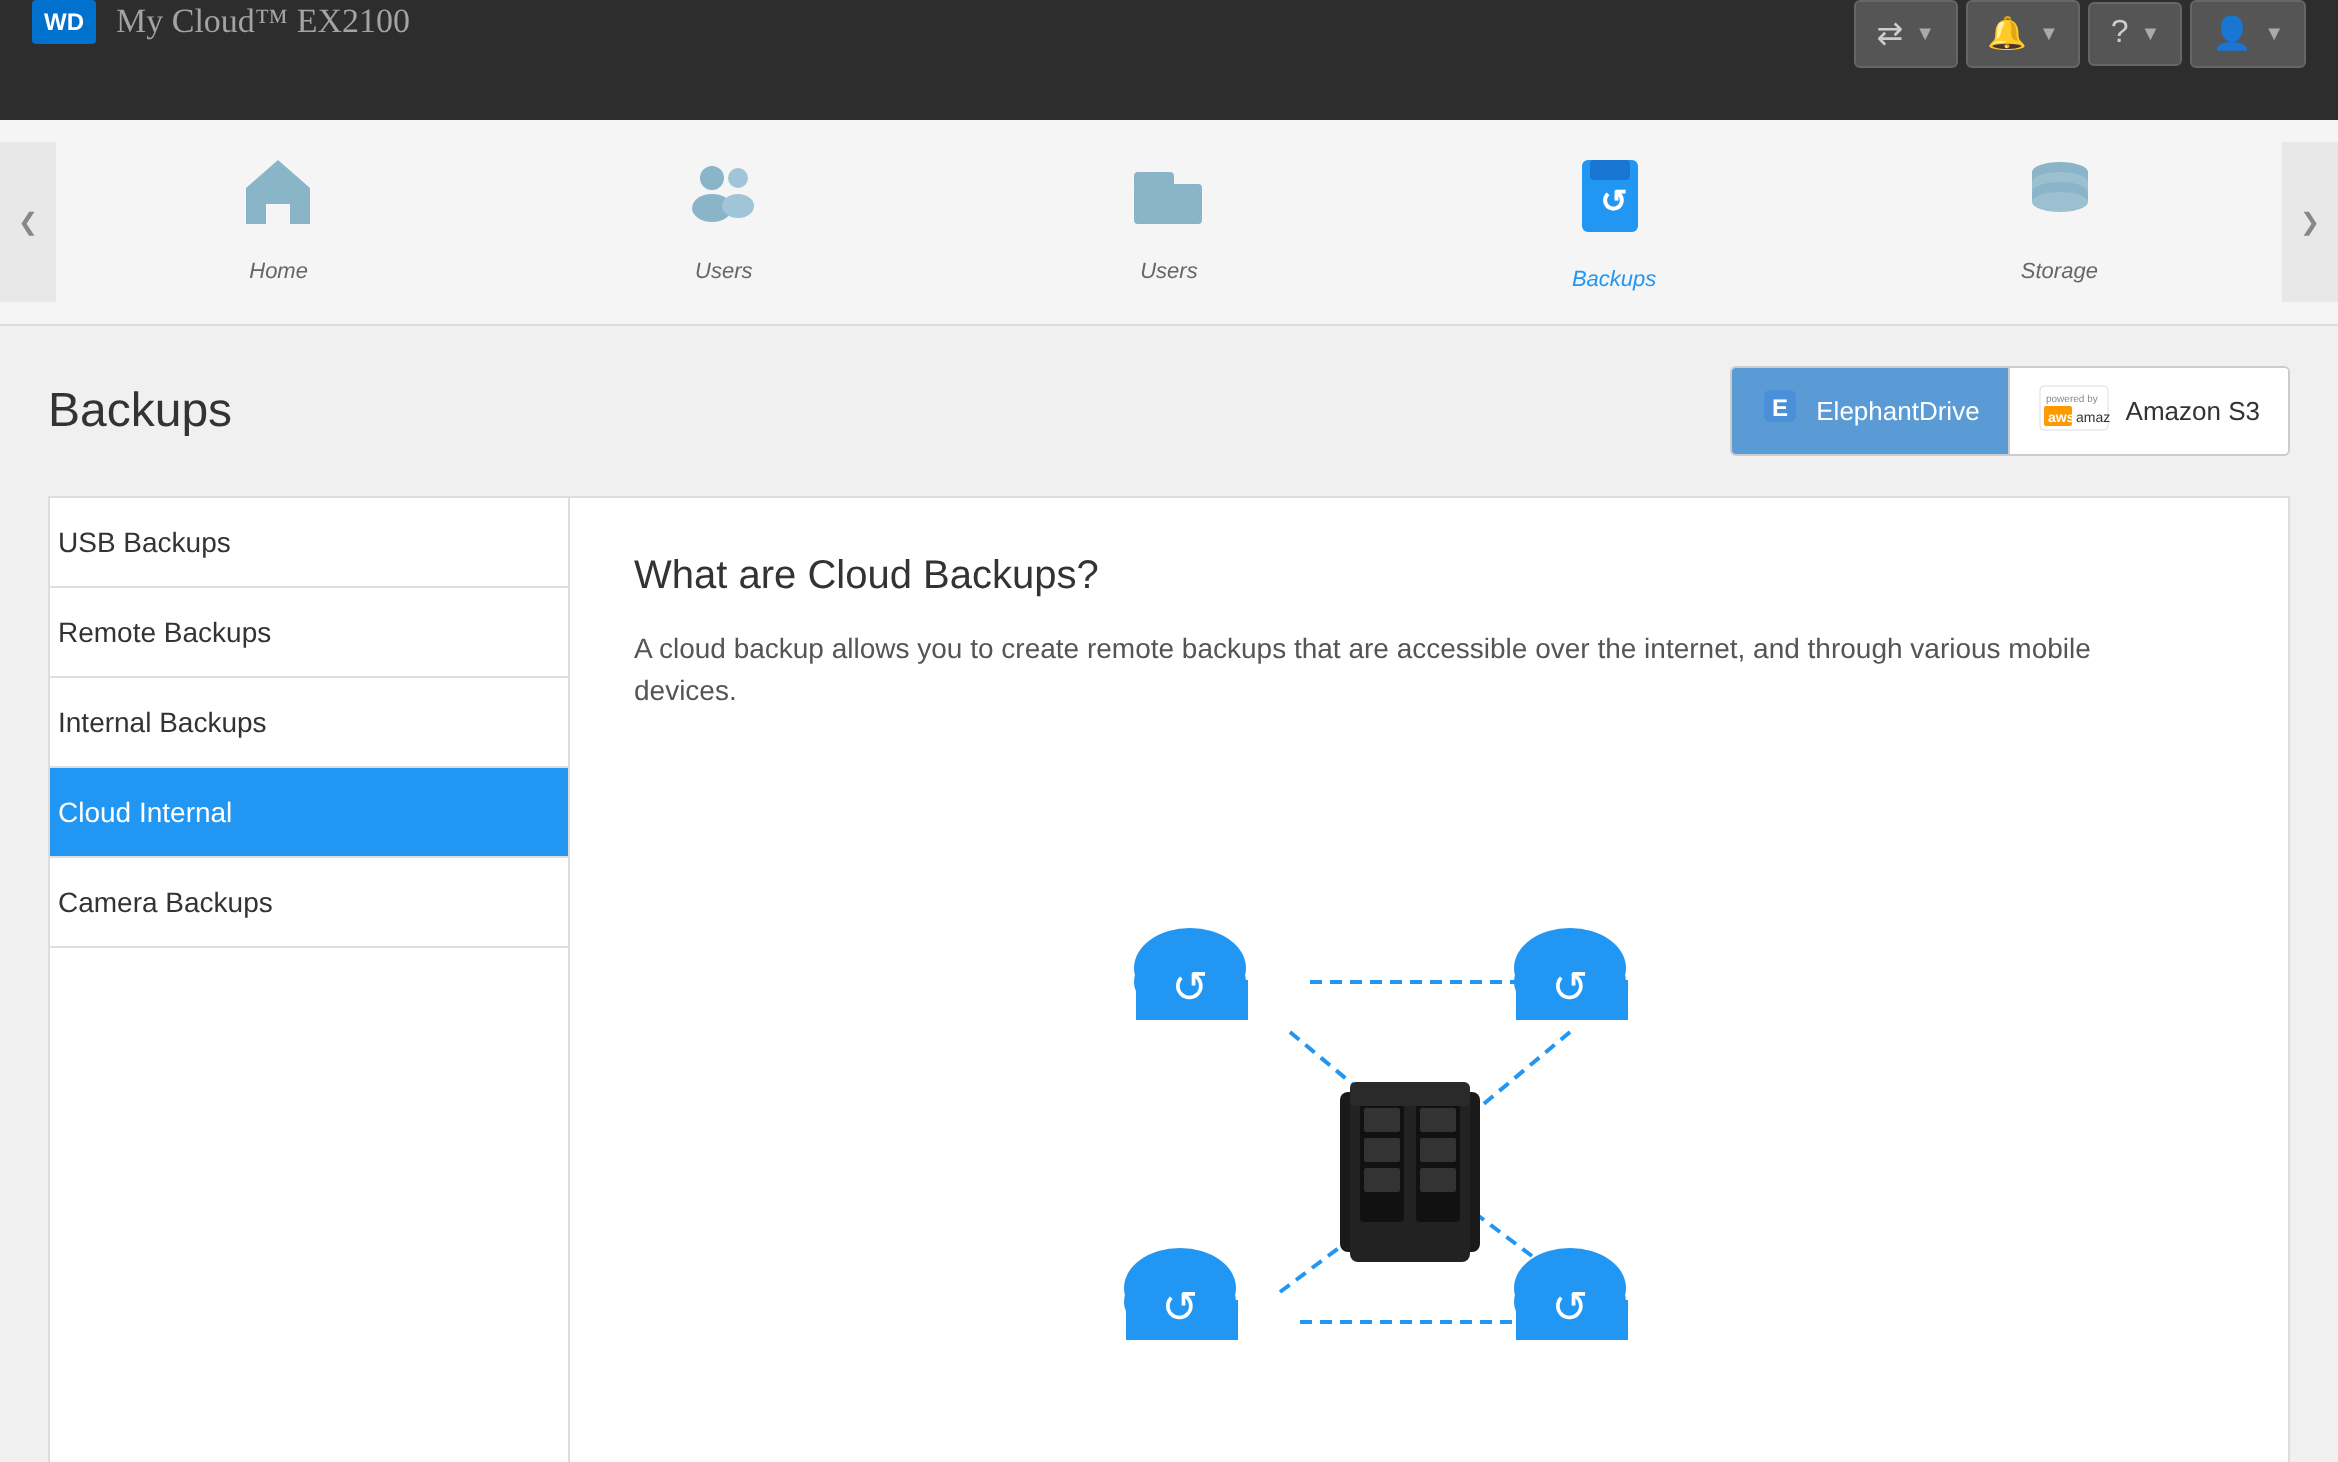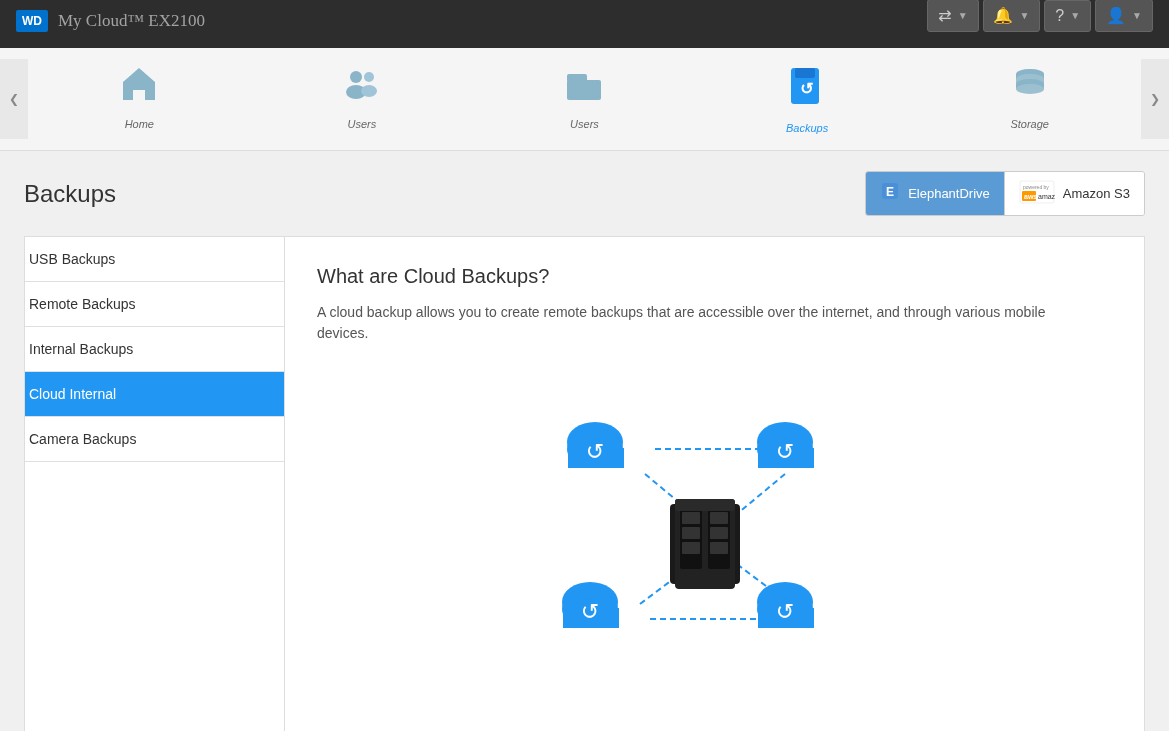--- a/index.html
+++ b/index.html
@@ -2,24 +2,24 @@
 <html><head>
   <meta charset="utf-8">
   <style>
     * { box-sizing: border-box; margin: 0; padding: 0; }
     body { font-family: Arial, Helvetica, sans-serif; background: #f0f0f0; font-size: 14px; color: #333; }
 
     
     .header {
       background: #2d2d2d;
       display: flex;
-      align-items: flex-end;
+      align-items: flex-start;
       justify-content: space-between;
-      padding: 16px 16px;
-      height: 48px;
+      padding: 0 16px;
+      height: 60px;
     }
     .header-left { display: flex; align-items: center; gap: 10px; }
     .wd-logo {
       background: #0072ce;
       color: white;
       font-weight: bold;
       font-size: 12px;
       padding: 4px 6px;
       border-radius: 2px;
     }
@@ -157,20 +157,21 @@
     .panel-title {
       font-size: 20px;
       font-weight: 400;
       color: #333;
       margin-bottom: 14px;
     }
     .panel-desc {
       color: #555;
       font-size: 14px;
       line-height: 1.5;
+      margin-bottom: 30px;
       max-width: 760px;
     }
 
     
     .diagram {
       display: flex;
       justify-content: center;
       align-items: center;
       padding: 20px;
     }

